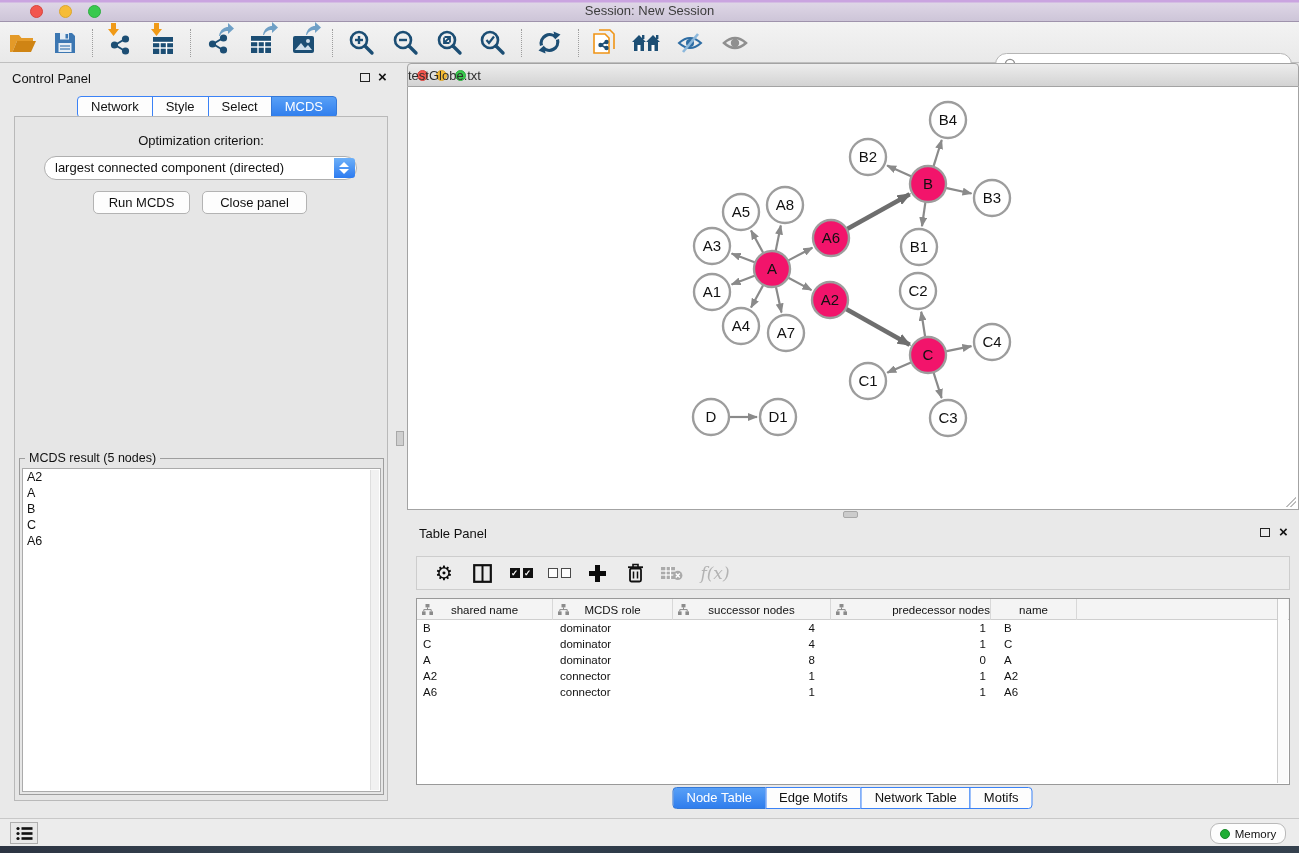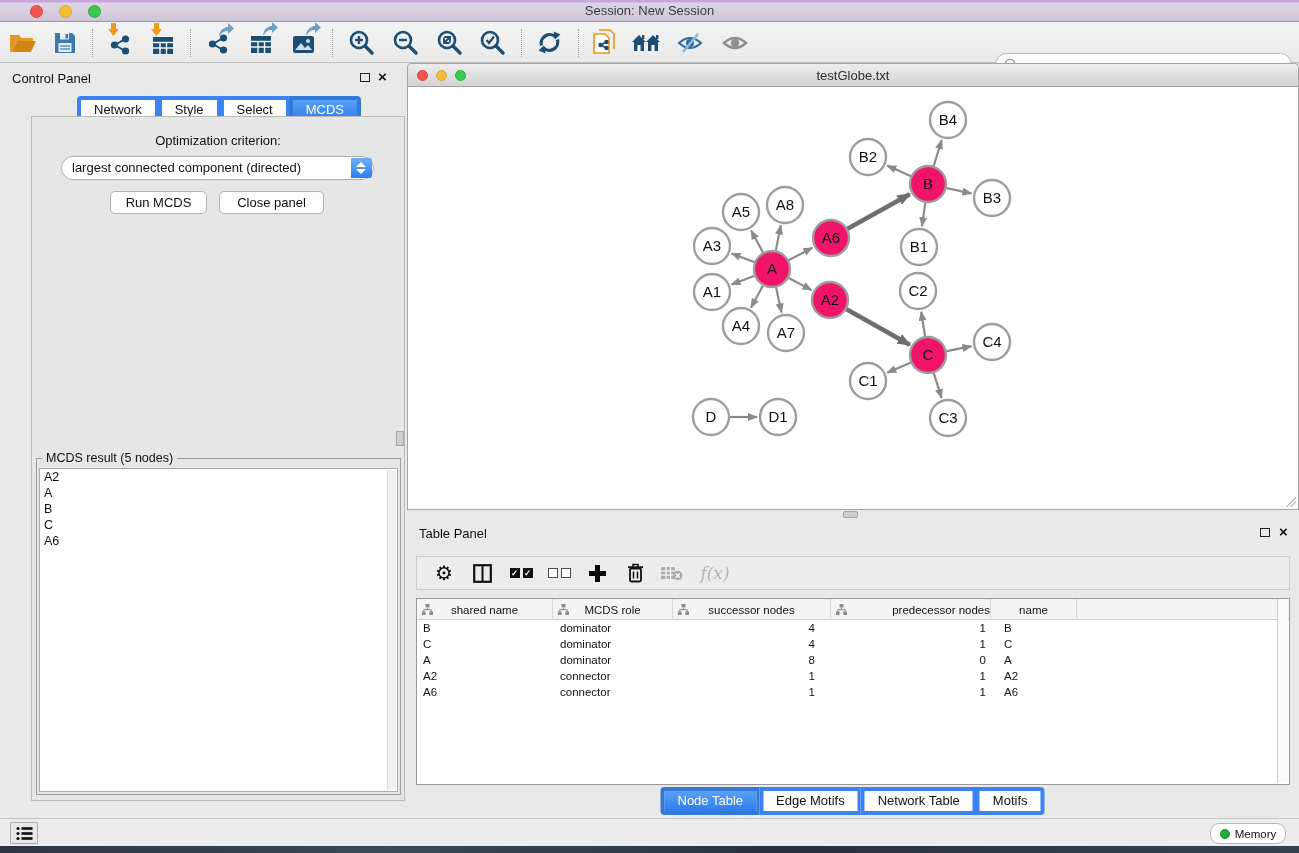--- a/index.html
+++ b/index.html
@@ -31,28 +31,28 @@
 
   
   #control-panel { position:absolute; left:0; top:63px; width:399px; height:755px; }
   .panel-title { position:absolute; left:12px; top:8px; font-size:13px; color:#111; }
   .float-ico { position:absolute; top:10px; width:10px; height:9px; border:1.5px solid #222; }
   .close-ico { position:absolute; top:5px; font-size:15px; font-weight:bold; color:#111; }
   #cp-float { left:360px; } #cp-close { left:378px; }
 
   .seg-tabs { display:flex; }
   #cp-tabs { position:absolute; left:78px; top:33px; }
-  .seg { border:4px solid #3b82f6; background:#fdfdfd; margin-left:-1px;
+  .seg { border:1px solid #3b82f6; background:#fdfdfd; margin-left:-1px;
     font-size:13px; color:#111; padding:2px 13px 3px 13px; white-space:nowrap; }
   .seg.first { border-radius:4px 0 0 4px; }
   .seg.last { border-radius:0 4px 4px 0; }
   .seg.sel { background:linear-gradient(180deg,#58a0f7,#2f7ded); color:#fff;
     border-color:#3579d8; }
 
-  #cp-content { position:absolute; left:31px; top:53px; width:374px; height:685px;
+  #cp-content { position:absolute; left:14px; top:53px; width:374px; height:685px;
     background:#e6e6e6; border:1px solid #b9b9b9; }
   #opt-label { position:absolute; left:0; right:0; top:16px; text-align:center;
     font-size:13px; color:#111; }
   #criterion { position:absolute; left:29px; top:39px; width:313px; height:24px;
     background:#fff; border:1px solid #afafaf; border-radius:12px; font-size:13px;
     color:#111; line-height:22px; padding-left:10px; }
   #criterion .stepper { position:absolute; right:1px; top:1px; bottom:1px; width:21px;
     border-radius:0 3px 3px 0; background:linear-gradient(180deg,#6db0f8,#2d7bf0); }
   .chev { position:absolute; left:5px; width:0; height:0; border-left:5px solid transparent;
     border-right:5px solid transparent; }
@@ -82,21 +82,21 @@
 
   
   #net-window { position:absolute; left:407px; top:63px; width:892px; height:447px; }
   #net-titlebar { position:absolute; left:0; top:0; right:0; height:24px;
     background:linear-gradient(180deg,#ededed,#d3d3d3); border:1px solid #a3a3a3;
     border-radius:4px 4px 0 0; }
   #net-titlebar .tl { width:11px; height:11px; top:6px; }
   #net-titlebar .tl1 { left:9px; background:#f2564e; border:1px solid #d8443d; }
   #net-titlebar .tl2 { left:28px; background:#f6bc36; border:1px solid #dba630; }
   #net-titlebar .tl3 { left:47px; background:#39c94e; border:1px solid #2eae41; }
-  #net-titlebar .ttl { position:absolute; left:0; right:0; top:4px; text-align:center;
+  #net-titlebar .ttl { position:absolute; left:0; right:0; top:4px; 
     font-size:13px; color:#2e2e2e; }
   #net-canvas { position:absolute; left:0; top:24px; right:0; bottom:0; background:#fff;
     border:1px solid #a3a3a3; border-top:none; }
   #resize-grip { position:absolute; right:2px; bottom:2px; width:12px; height:12px;
     background:
       linear-gradient(135deg, transparent 0 58%, #bdbdbd 58% 66%, transparent 66% 74%, #bdbdbd 74% 82%, transparent 82%); }
 
   
   #table-panel { position:absolute; left:407px; top:518px; width:892px; height:300px; }
   #tp-float { left:853px; } #tp-close { left:872px; }

